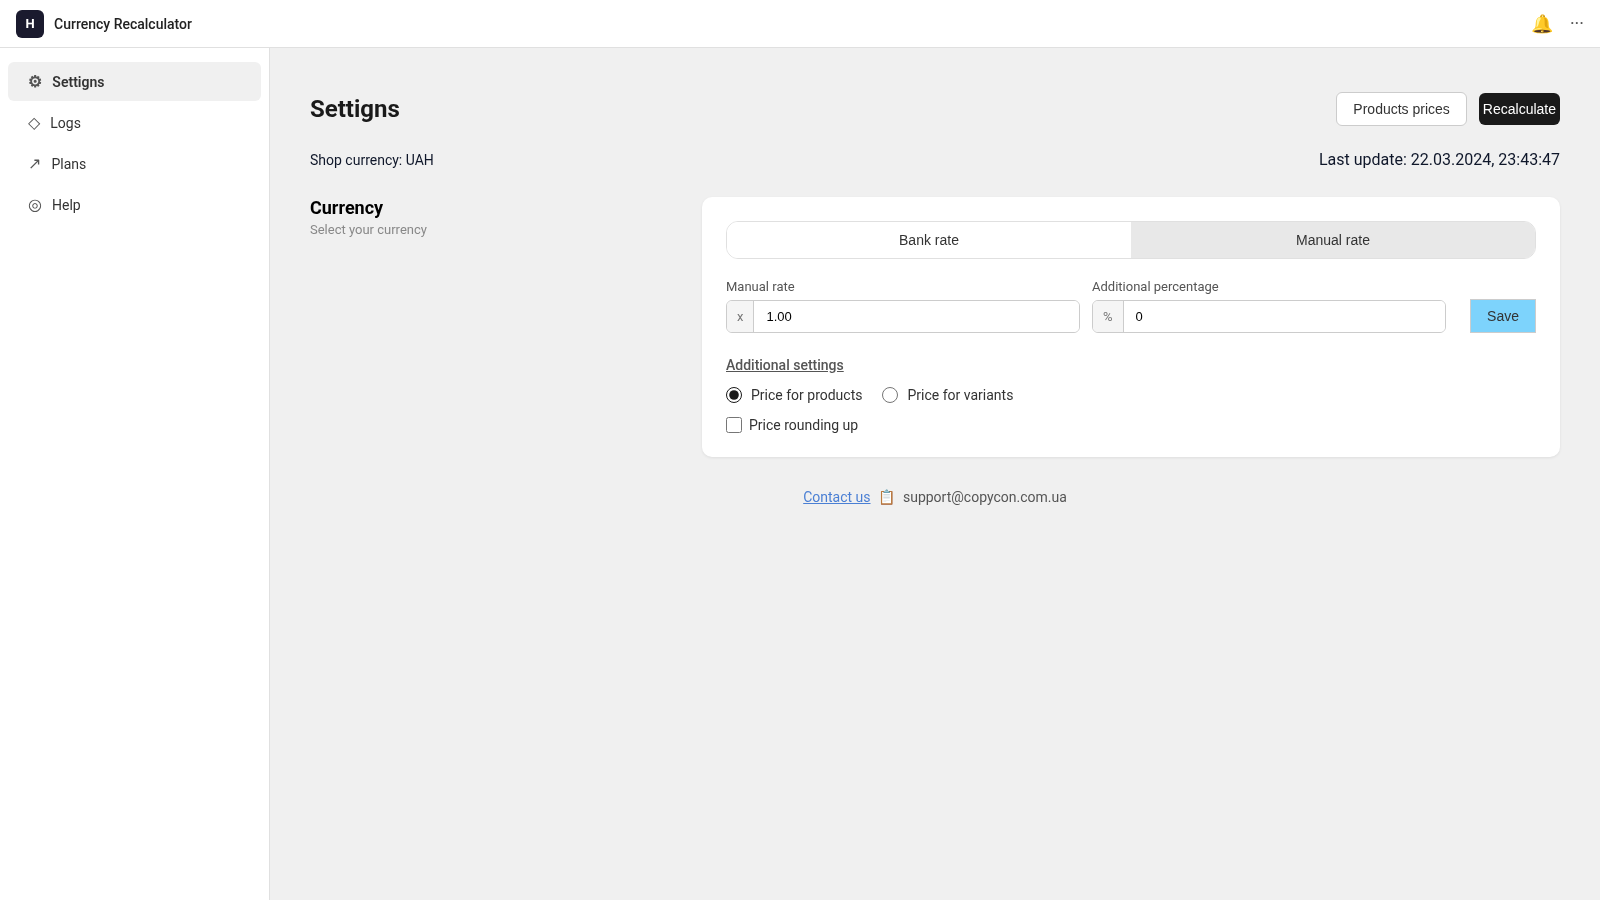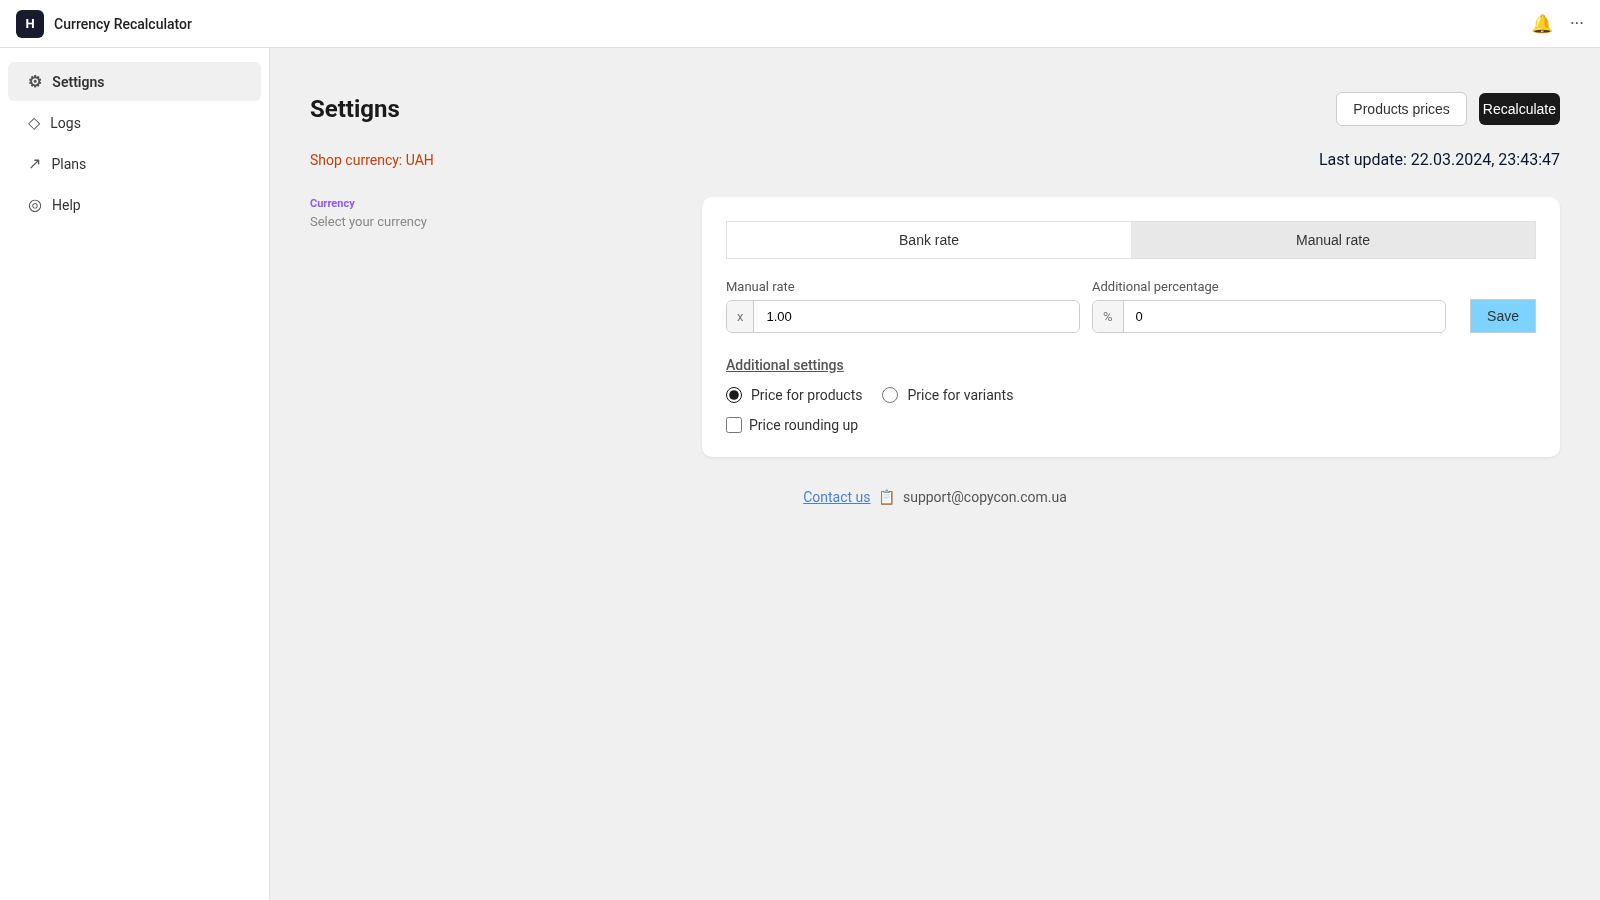--- a/index.html
+++ b/index.html
@@ -130,61 +130,61 @@
 
     
     .meta-row {
       display: flex;
       justify-content: space-between;
       align-items: center;
       margin-bottom: 28px;
     }
     .shop-currency {
       font-size: 14px;
-      color: #c2410c;
+      color: #0f172a;
     }
     .last-update {
       font-size: 16px;
       color: #0f172a;
       margin-left: 46px;
     }
 
     
     .section-row {
       display: flex;
       gap: 32px;
       margin-bottom: 32px;
     }
     .section-label {
       width: 360px;
       flex-shrink: 0;
     }
     .section-label-title {
-      font-size: 11px;
+      font-size: 18px;
       font-weight: 700;
-      color: #8b5cf6;
+      color: #000000;
       margin-bottom: 4px;
     }
     .section-label-sub {
       font-size: 13px;
       color: #888;
     }
     .section-content {
       flex: 1;
       background: #fff;
       border-radius: 10px;
       padding: 24px;
       box-shadow: 0 1px 3px rgba(0,0,0,0.08);
     }
 
     
     .tab-switcher {
       display: flex;
       border: 1px solid #e0e0e0;
-      border-radius: 0;
+      border-radius: 12px;
       overflow: hidden;
       margin-bottom: 20px;
     }
     .tab-btn {
       flex: 1;
       padding: 10px 0;
       text-align: center;
       font-size: 14px;
       cursor: pointer;
       background: #fff;

